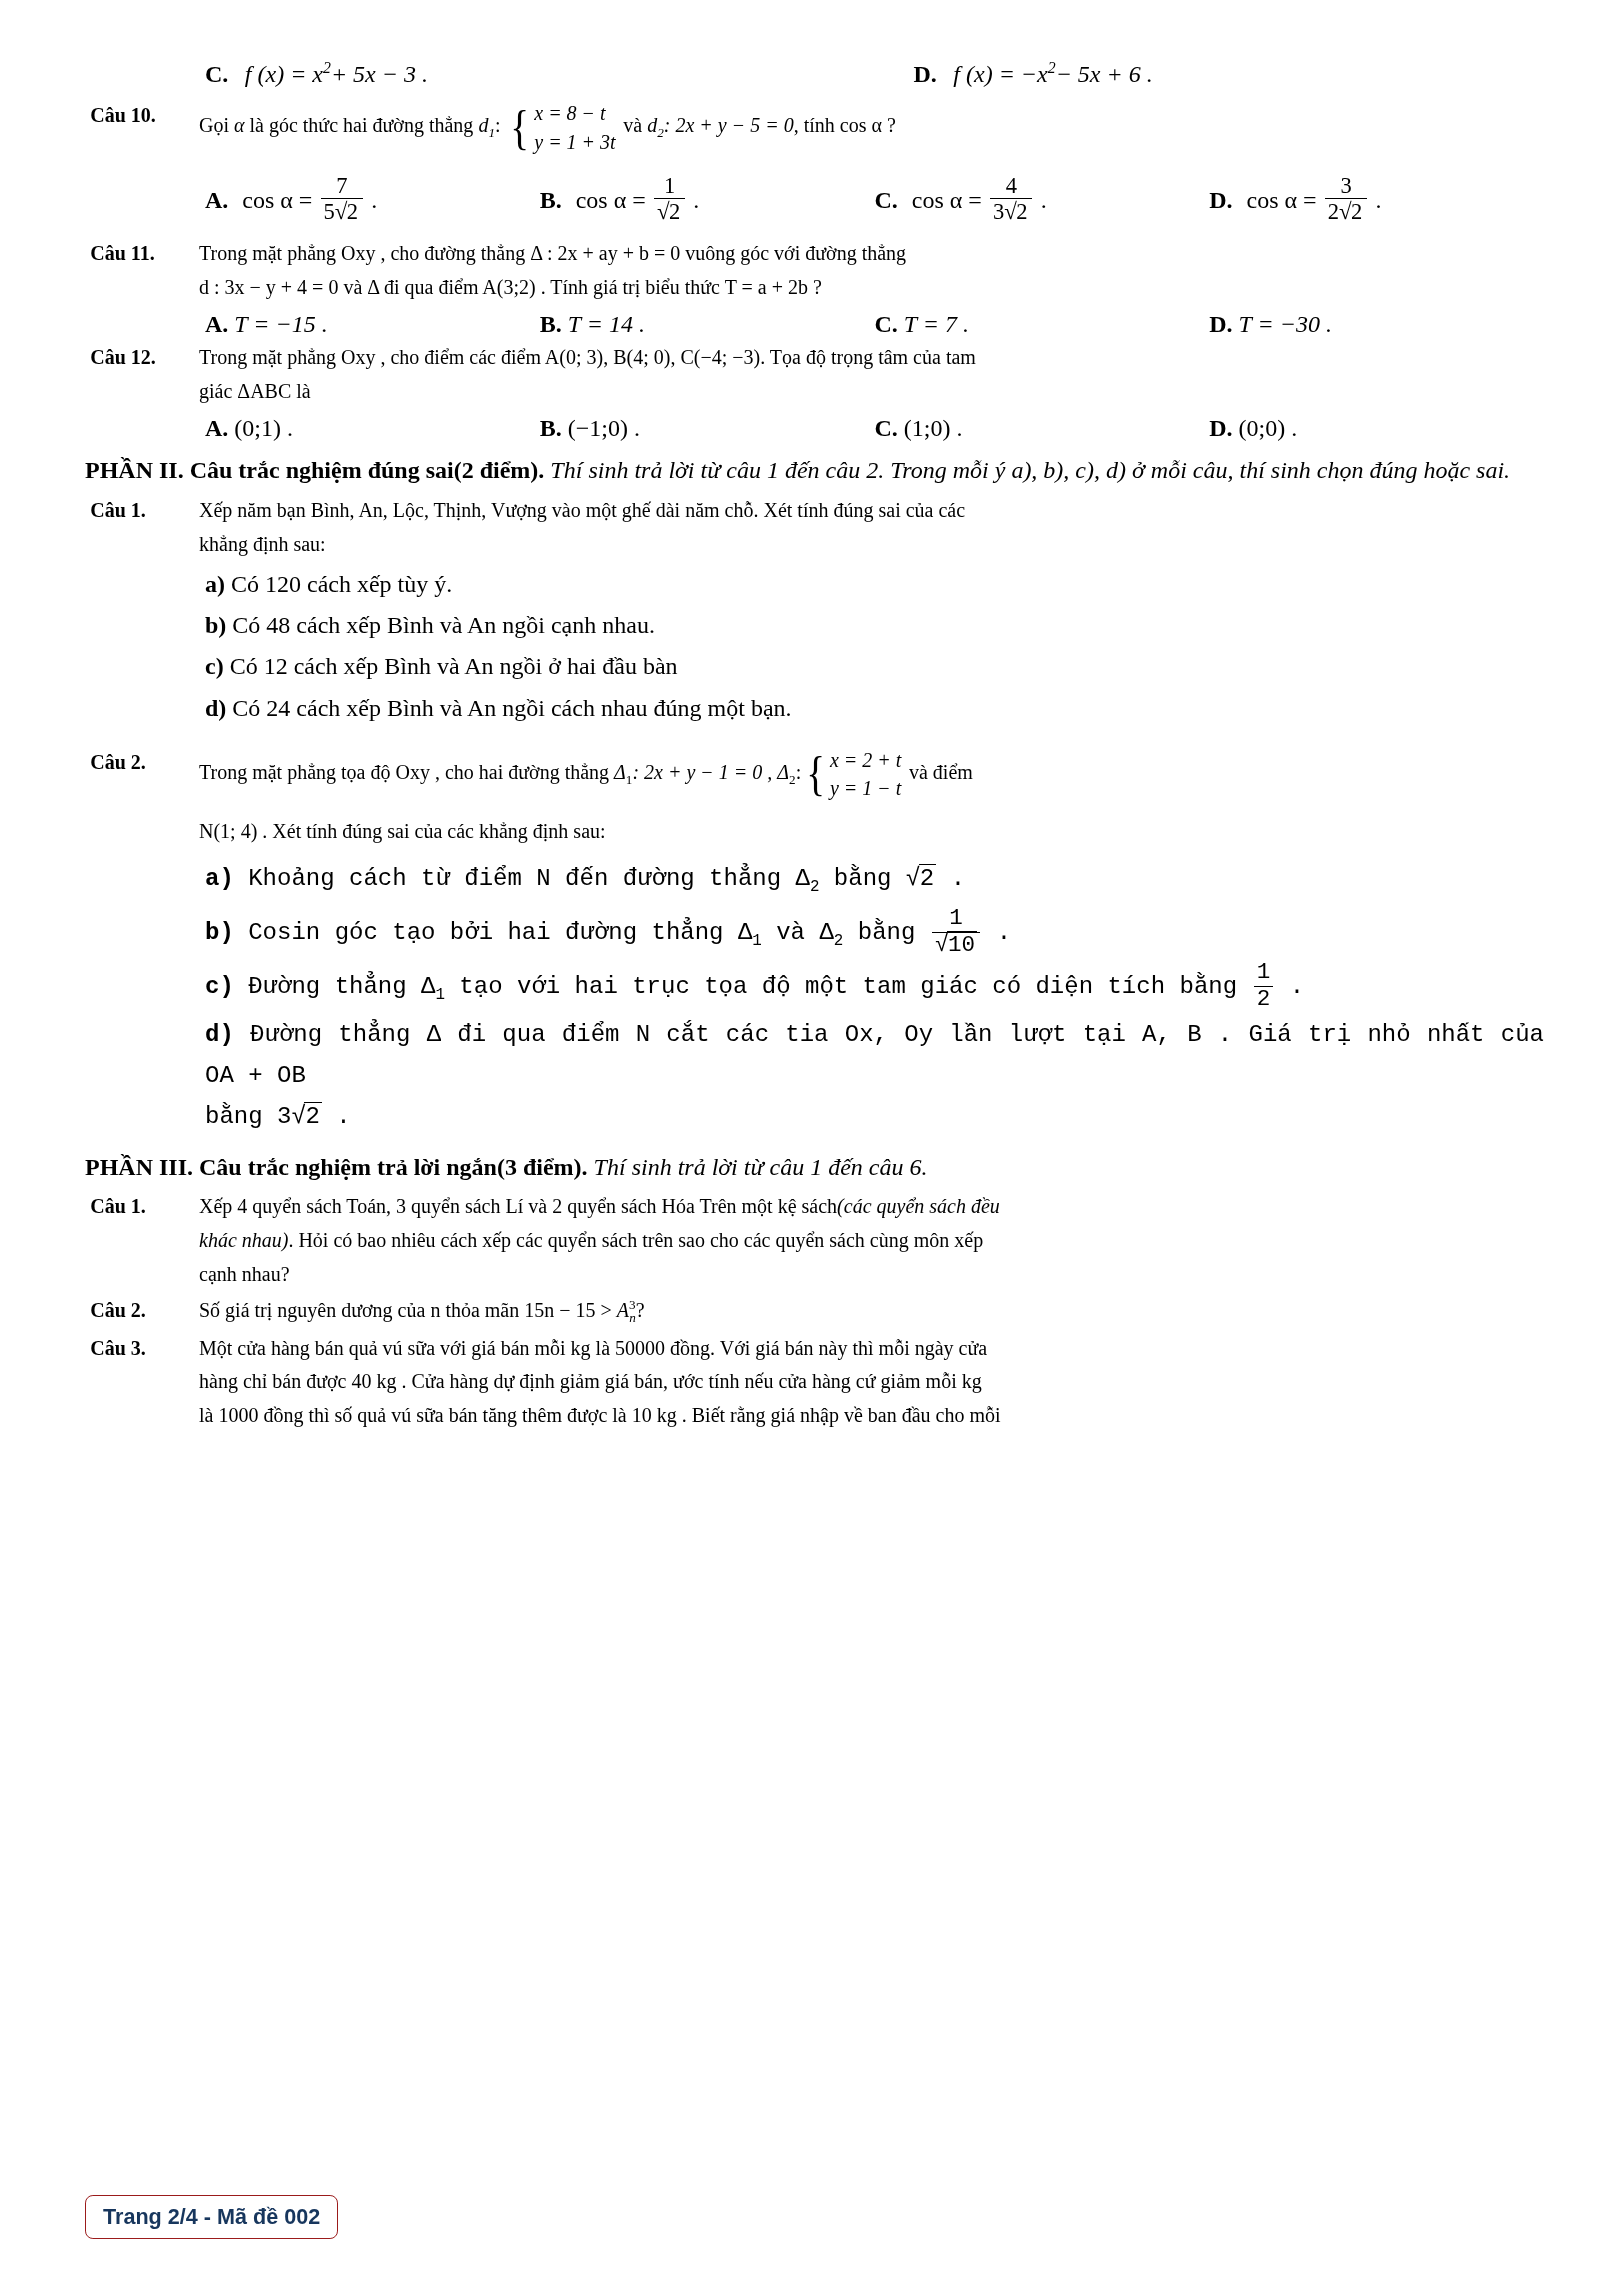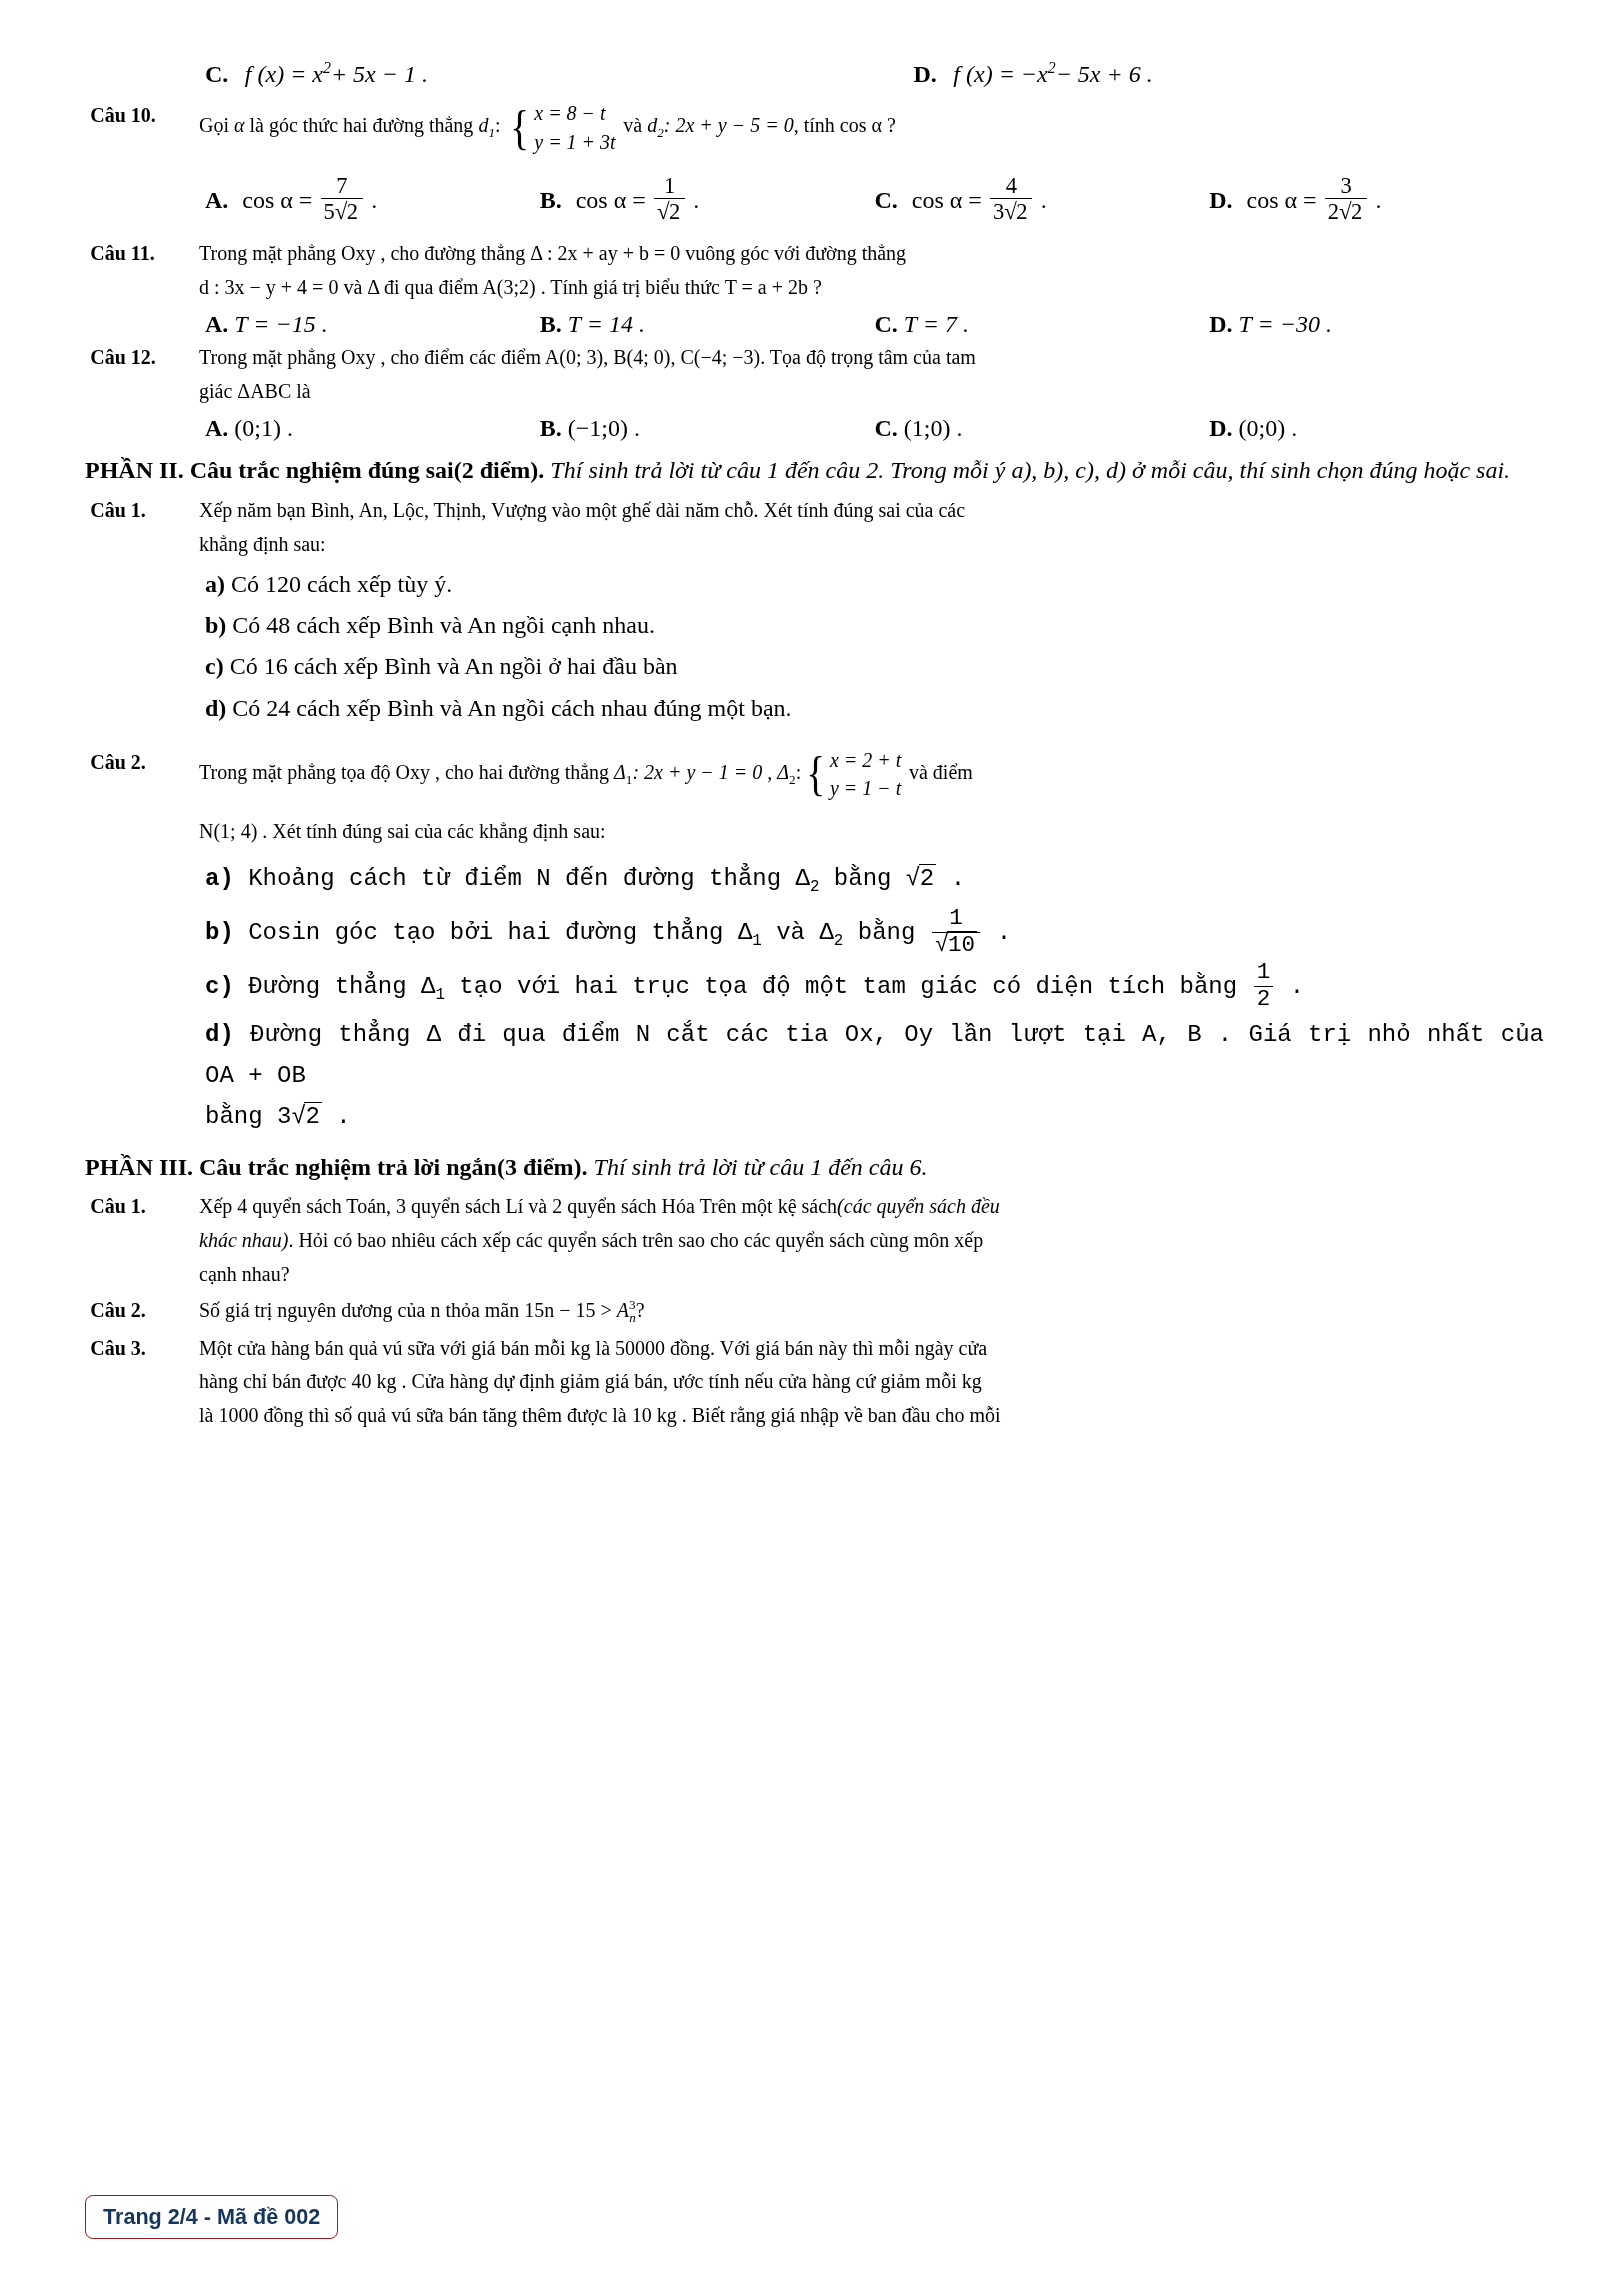--- a/index.html
+++ b/index.html
@@ -116,21 +116,21 @@
   .nowrap { white-space:nowrap; }
 </style>
 </head>
 <body>
 
 <div class="page">
 
   <div class="opts topline" style="padding-left:120px;">
     <div style="flex:0 0 50%;">
       <span class="oplabel">C.</span>
-      <span class="mathvar" style="margin-left:10.5px;"><span>f (x) = x</span><sup>2</sup><span>+ 5x − 1 .</span></span>
+      <span class="mathvar" style="margin-left:10.5px;"><span>f (x) = x</span><sup>2</sup><span>+ 5x − 3 .</span></span>
     </div>
     <div style="flex:0 0 50%; padding-left:39px;">
       <span class="oplabel">D.</span>
       <span class="mathvar" style="margin-left:10.5px;"><span>f (x) = −x</span><sup>2</sup><span>− 5x + 6 .</span></span>
     </div>
   </div>
 
   <div class="qblock">
     <div class="lbl">Câu 10.</div>
     <div class="body justify">
@@ -228,21 +228,21 @@
   <div class="qblock">
     <div class="lbl">Câu 1.</div>
     <div class="body">
       <div class="justify">Xếp năm bạn Bình, An, Lộc, Thịnh, Vượng vào một ghế dài năm chỗ. Xét tính đúng sai của các</div>
       <div>khẳng định sau:</div>
     </div>
   </div>
   <div class="sub">
     <div><span class="bold">a)</span> <span>Có 120 cách xếp tùy ý.</span></div>
     <div><span class="bold">b)</span> <span>Có 48 cách xếp Bình và An ngồi cạnh nhau.</span></div>
-    <div><span class="bold">c)</span> <span>Có 16 cách xếp Bình và An ngồi ở hai đầu bàn</span></div>
+    <div><span class="bold">c)</span> <span>Có 12 cách xếp Bình và An ngồi ở hai đầu bàn</span></div>
     <div><span class="bold">d)</span> <span>Có 24 cách xếp Bình và An ngồi cách nhau đúng một bạn.</span></div>
   </div>
 
   <div class="qblock" style="margin-top:17px;">
     <div class="lbl">Câu 2.</div>
     <div class="body">
       <div class="justify">
         <span>Trong mặt phẳng tọa độ Oxy , cho hai đường thẳng</span>
         <span class="nowrap"><span class="mathvar">Δ</span><sub>1</sub><span class="mathvar">: 2x + y − 1 = 0 ,</span></span>
         <span class="nowrap"><span class="mathvar">Δ</span><sub>2</sub>:<span class="sys">

